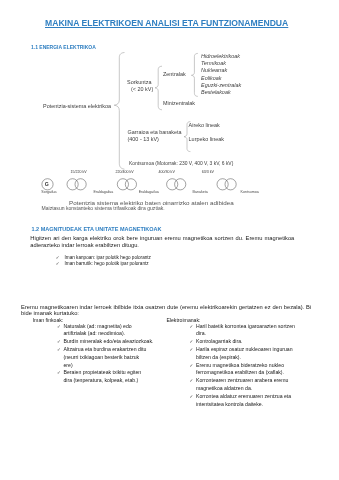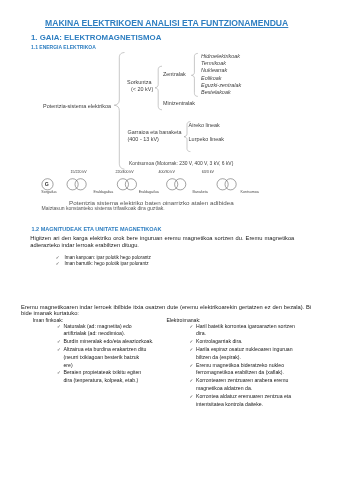--- a/index.html
+++ b/index.html
@@ -33,21 +33,20 @@
   .btx{white-space:nowrap;}
   .ckf{position:absolute;left:-6.4px;top:0px;font-size:4.4px;}
   .cap{position:absolute;left:0;top:0;width:339px;}
   .capl{position:absolute;font-size:4.4px;color:#555;line-height:1;white-space:nowrap;}
 </style>
 </head>
 <body>
 
 <div class="page">
   <div class="doc-title">MAKINA ELEKTRIKOEN ANALISI ETA FUNTZIONAMENDUA</div>
-  <div class="h1">1. GAIA: ELEKTROMAGNETISMOA</div>
   <div class="h2">1.1 ENERGIA ELEKTRIKOA</div>
 
   <div class="tree">
     <svg class="braces" width="339" height="180">
 
       <path d="M124.5 52.5 C119.5 52.8 119.3 56 119.3 58 L119.3 100 C119.3 103.4 117.2 104.8 114.2 105.2 C117.2 105.6 119.3 107 119.3 110.4 L119.3 163 C119.3 165 119.5 168.6 124.5 169.2"></path>
 
       <path d="M162 66.2 C158.4 66.4 158.2 68.4 158.2 70 L158.2 84.6 C158.2 86.6 157 87.4 155 87.8 C157 88.2 158.2 89 158.2 91 L158.2 105.6 C158.2 107.2 158.4 109.6 162 109.8"></path>
 
       <path d="M197.8 53.4 C194.6 53.6 194.4 55.4 194.4 57 L194.4 72.4 C194.4 74.2 193.3 74.9 191.4 75.3 C193.3 75.7 194.4 76.4 194.4 78.2 L194.4 92.6 C194.4 94.2 194.6 96.2 197.8 96.4"></path>

